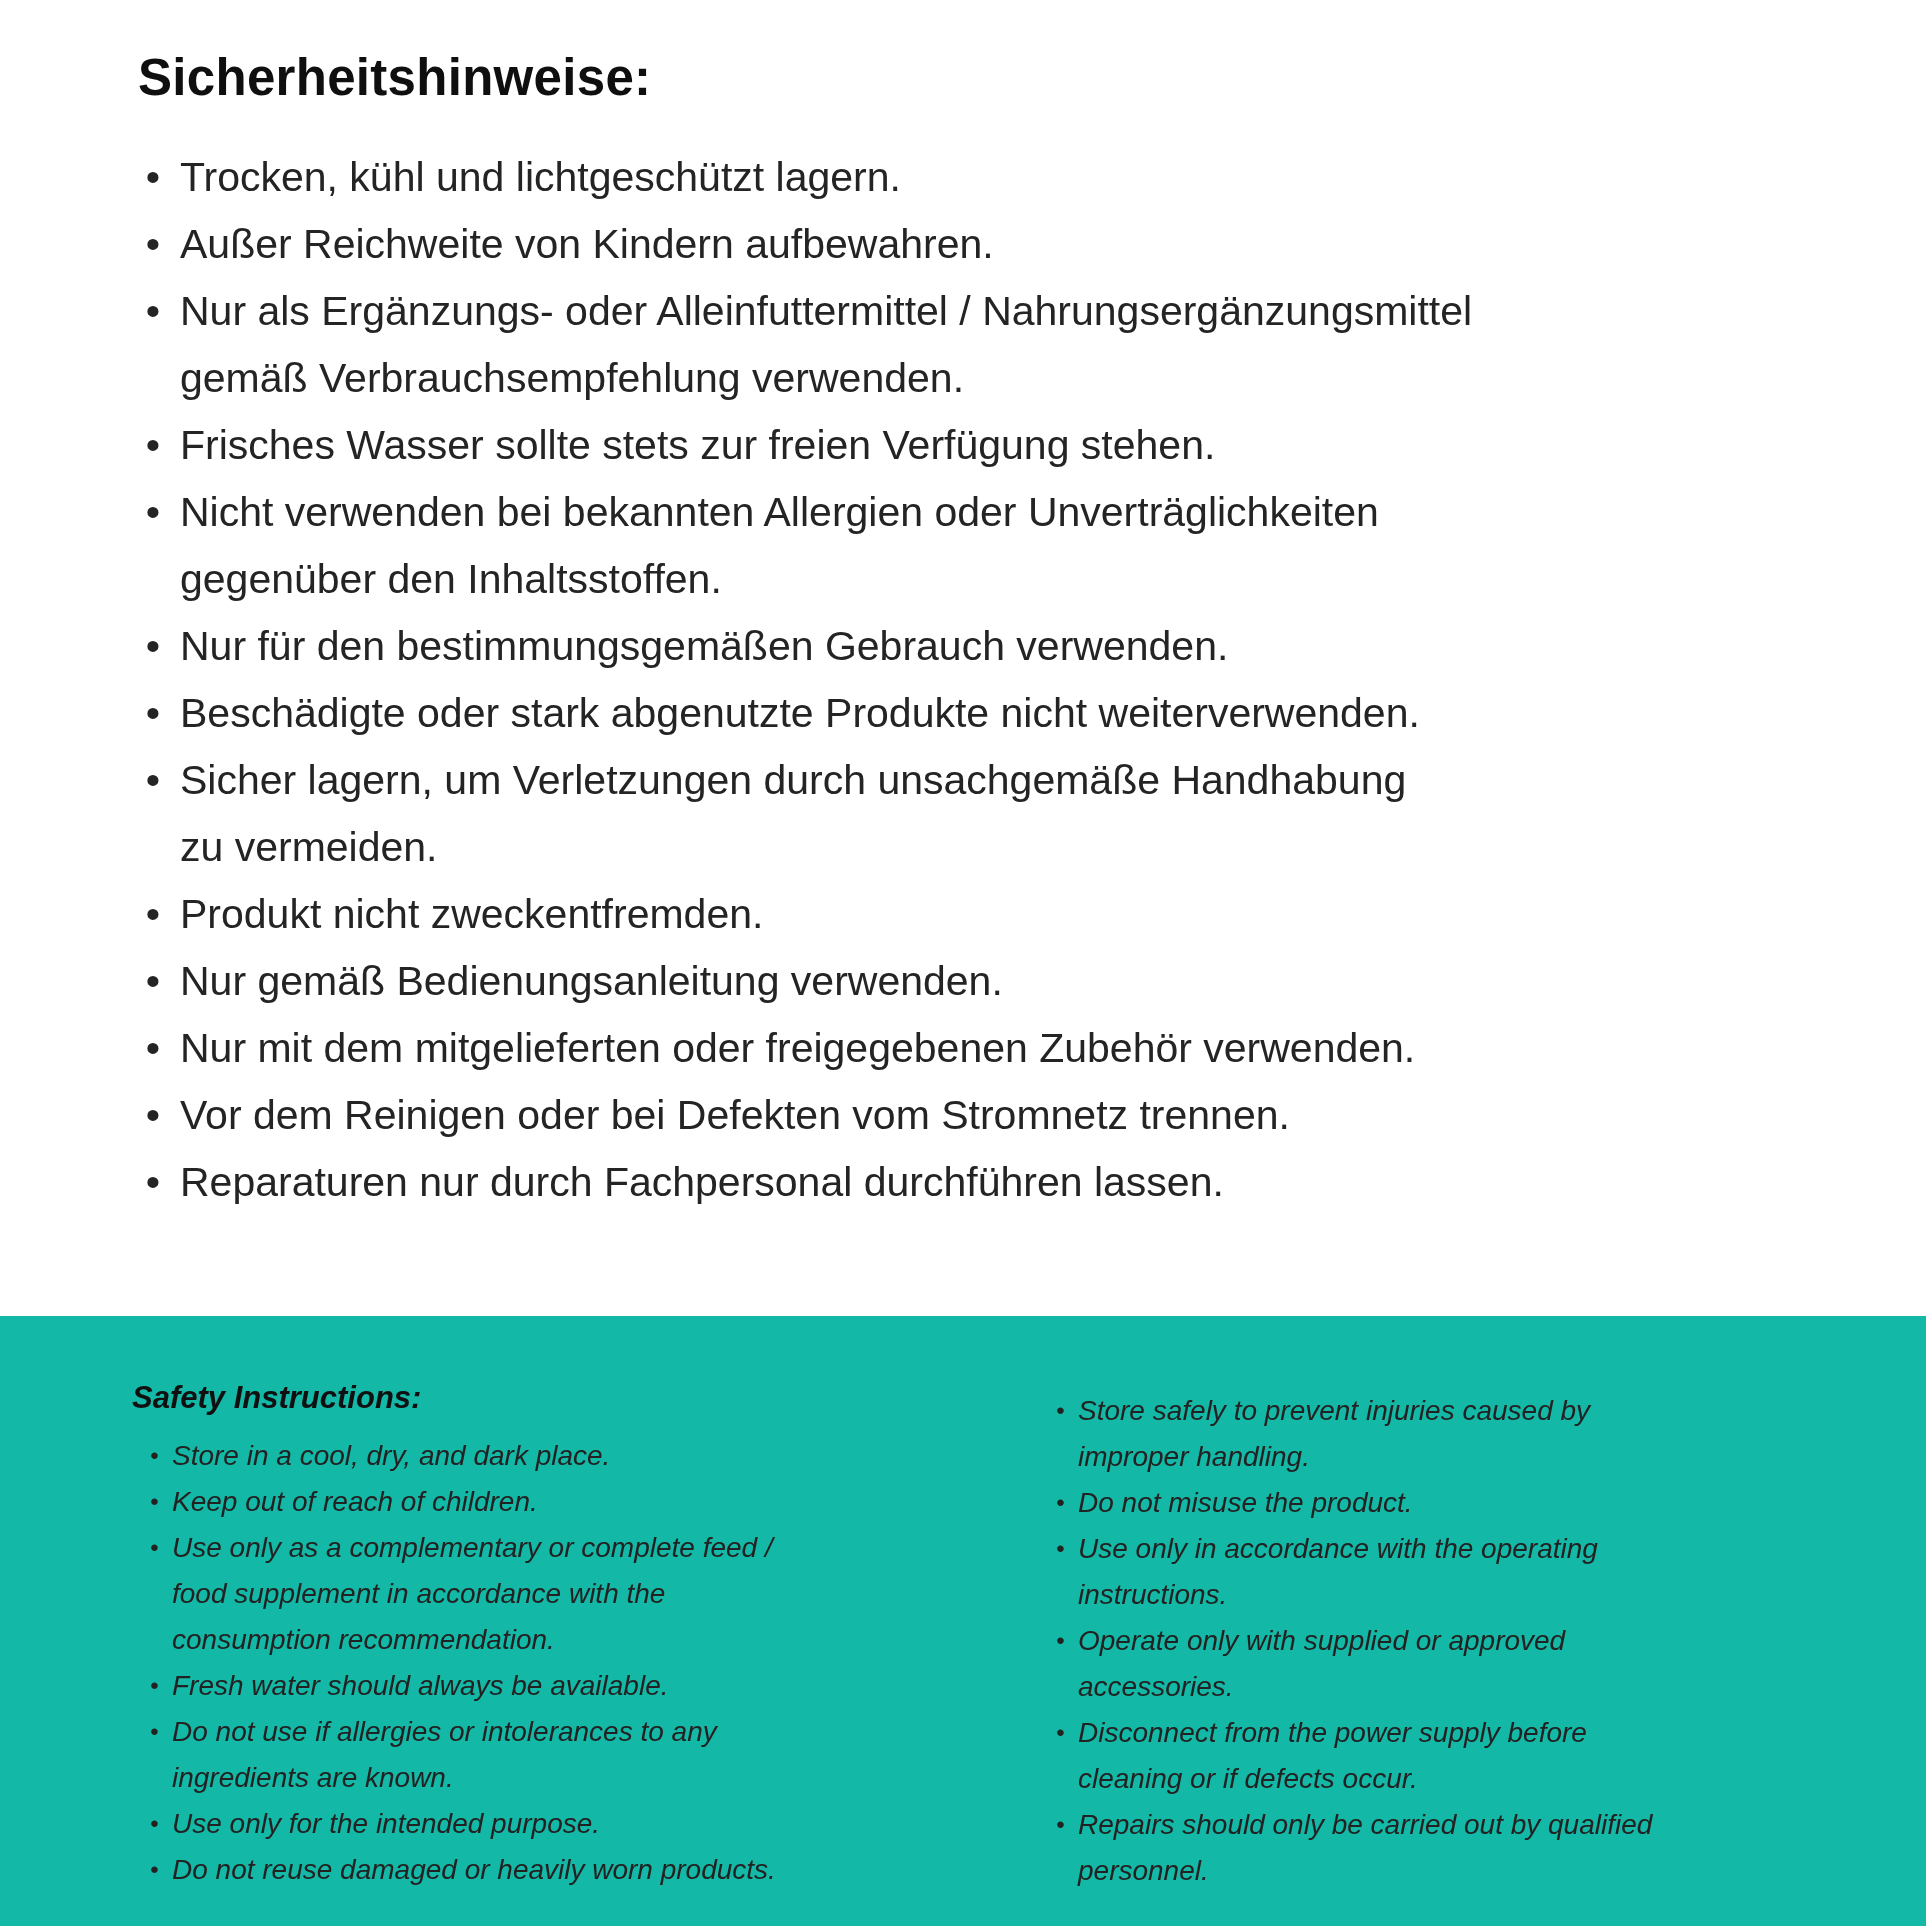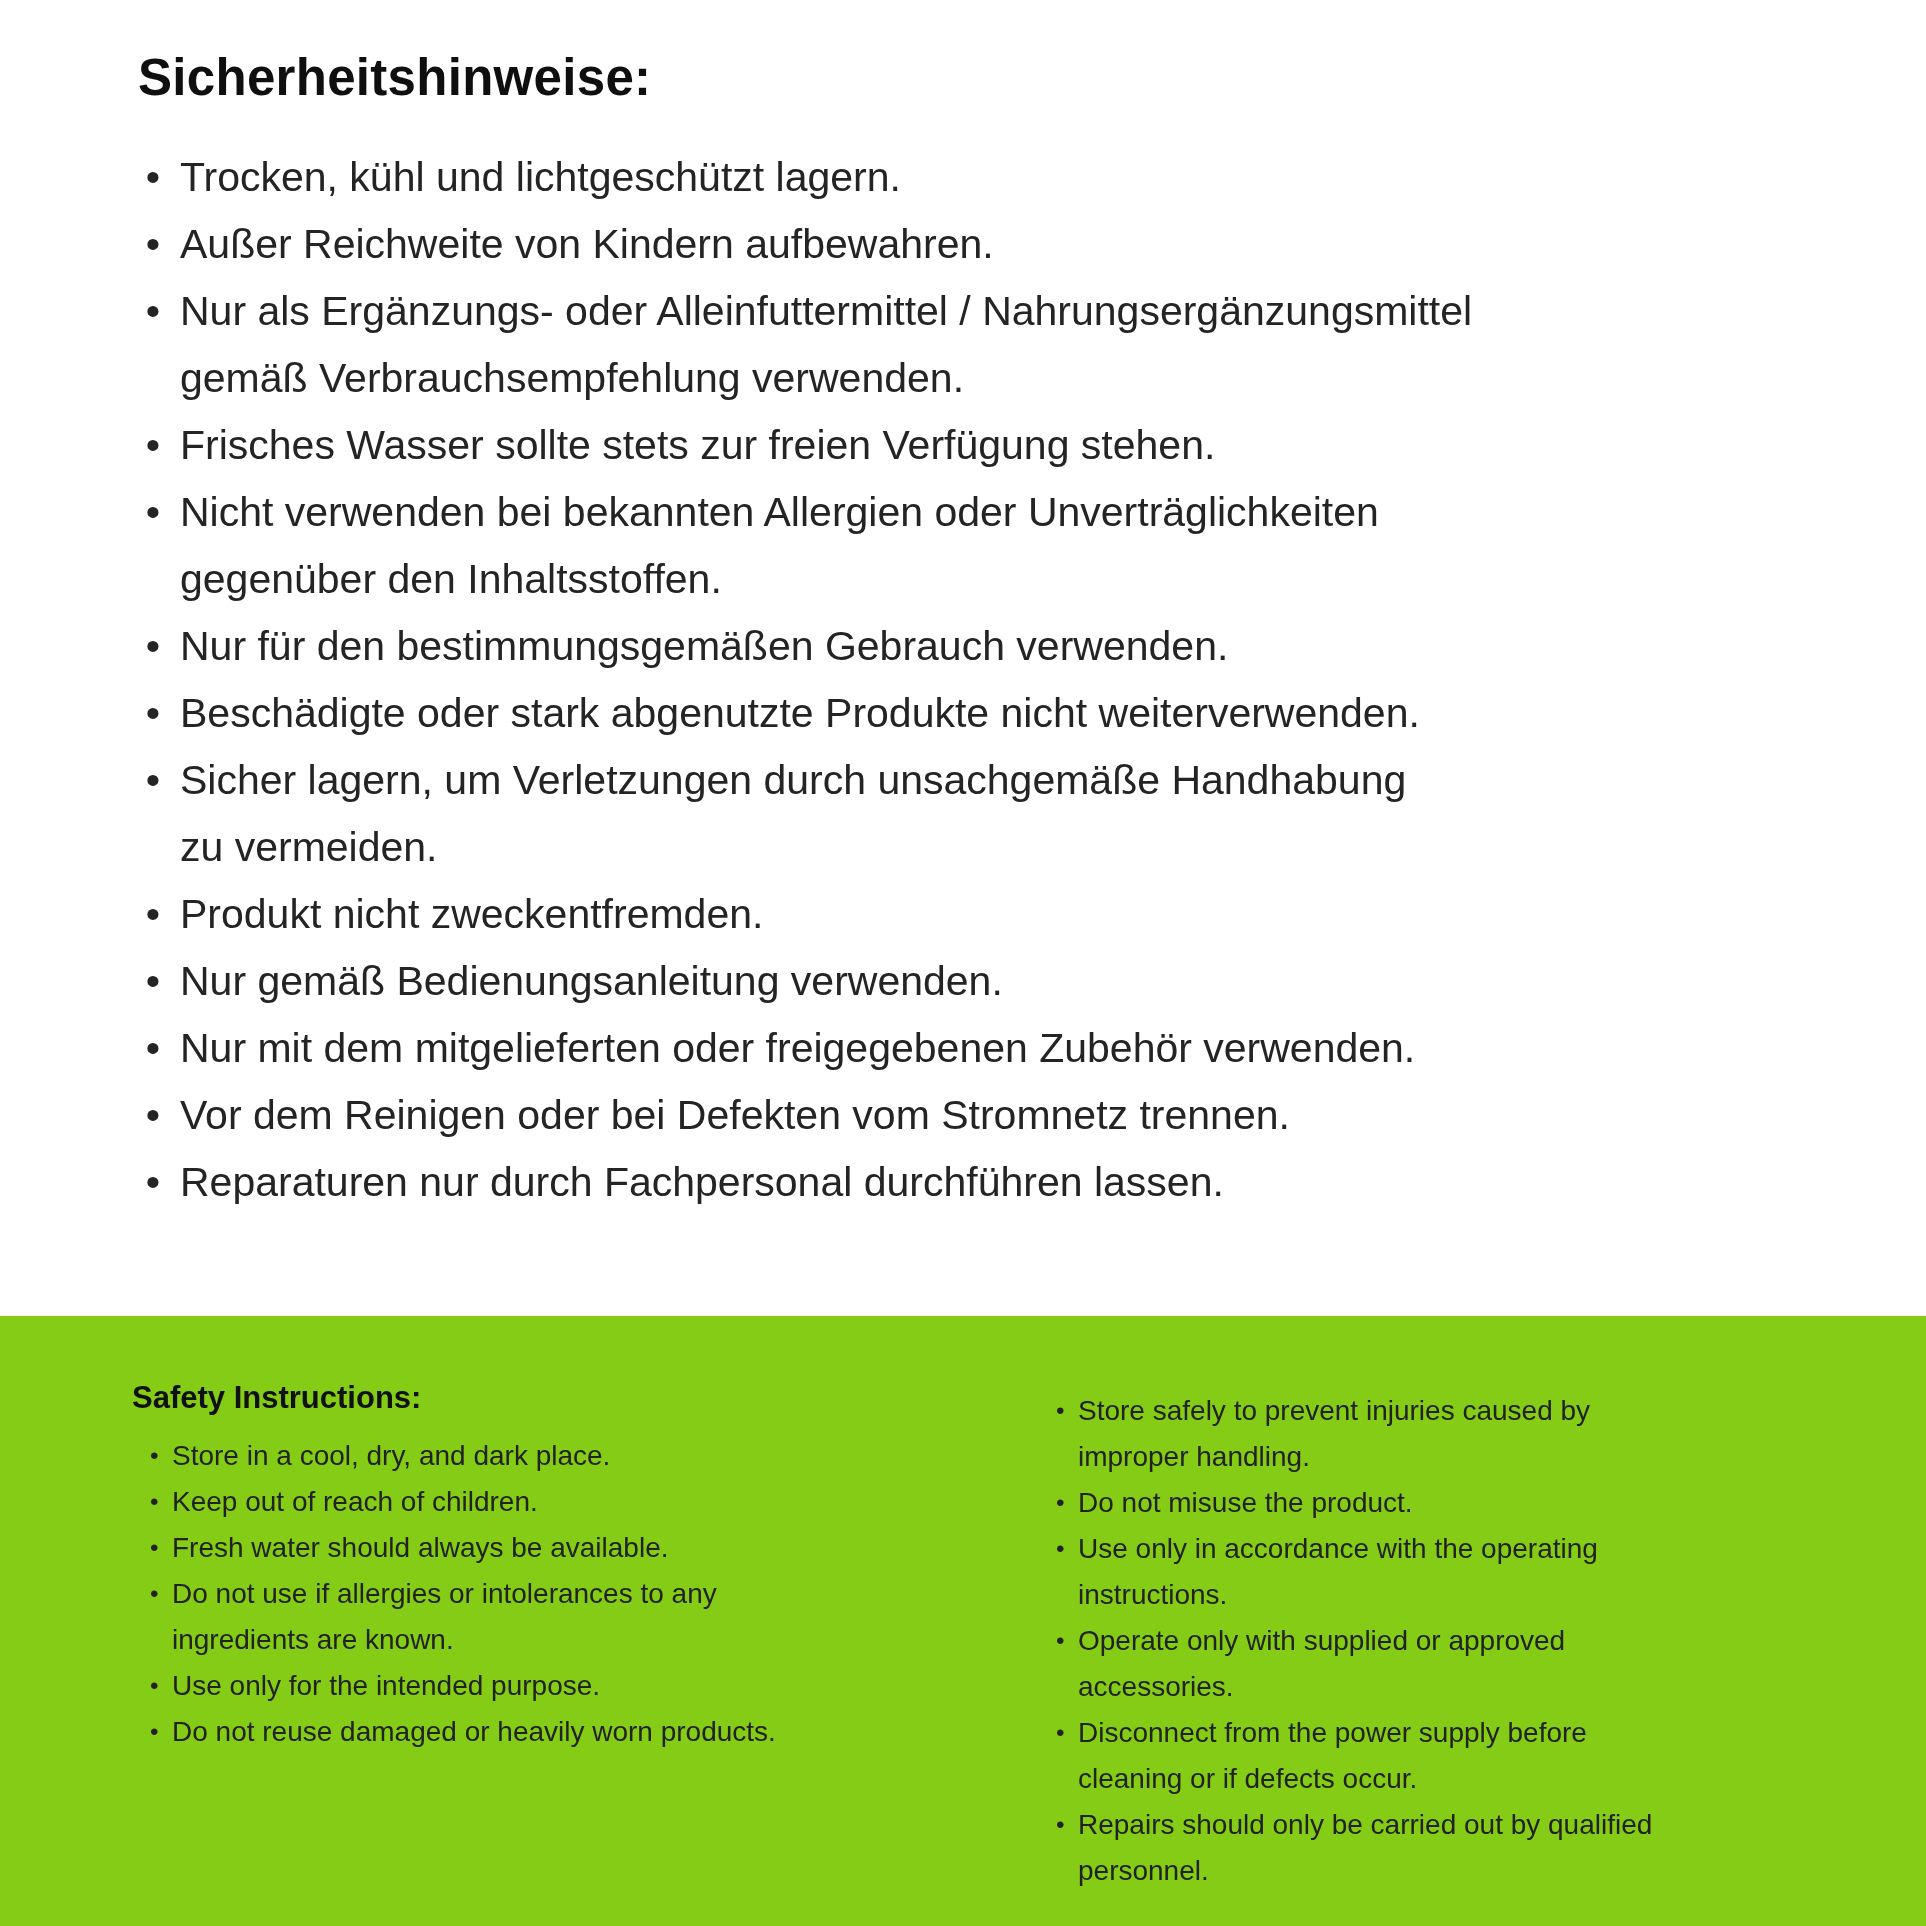--- a/index.html
+++ b/index.html
@@ -53,24 +53,25 @@
     content: "\2022";
     position: absolute;
     left: 7.7px;
     top: 0;
     color: #242424;
   }
 
   
   .english-section {
     height: 610px;
-    background: #84cc16;
+    background: #14b8a6;
     padding: 64px 50px 0 132px;
     display: flex;
     align-items: flex-start;
+    font-style: italic;
   }
   .english-col-left {
     width: 915px;
     flex: 0 0 auto;
   }
   .english-col-right {
     flex: 1 1 auto;
   }
   .english-title {
     font-size: 31px;
@@ -130,20 +131,23 @@
     </ul>
   </section>
 
   <section class="english-section">
 
     <div class="english-col-left">
       <h2 class="english-title">Safety Instructions:</h2>
       <ul class="english-list">
         <li>Store in a cool, dry, and dark place.</li>
         <li>Keep out of reach of children.</li>
+        <li>Use only as a complementary or complete feed /
+food supplement in accordance with the
+consumption recommendation.</li>
         <li>Fresh water should always be available.</li>
         <li>Do not use if allergies or intolerances to any
 ingredients are known.</li>
         <li>Use only for the intended purpose.</li>
         <li>Do not reuse damaged or heavily worn products.</li>
       </ul>
     </div>
 
     <div class="english-col-right">
       <ul class="english-list">

